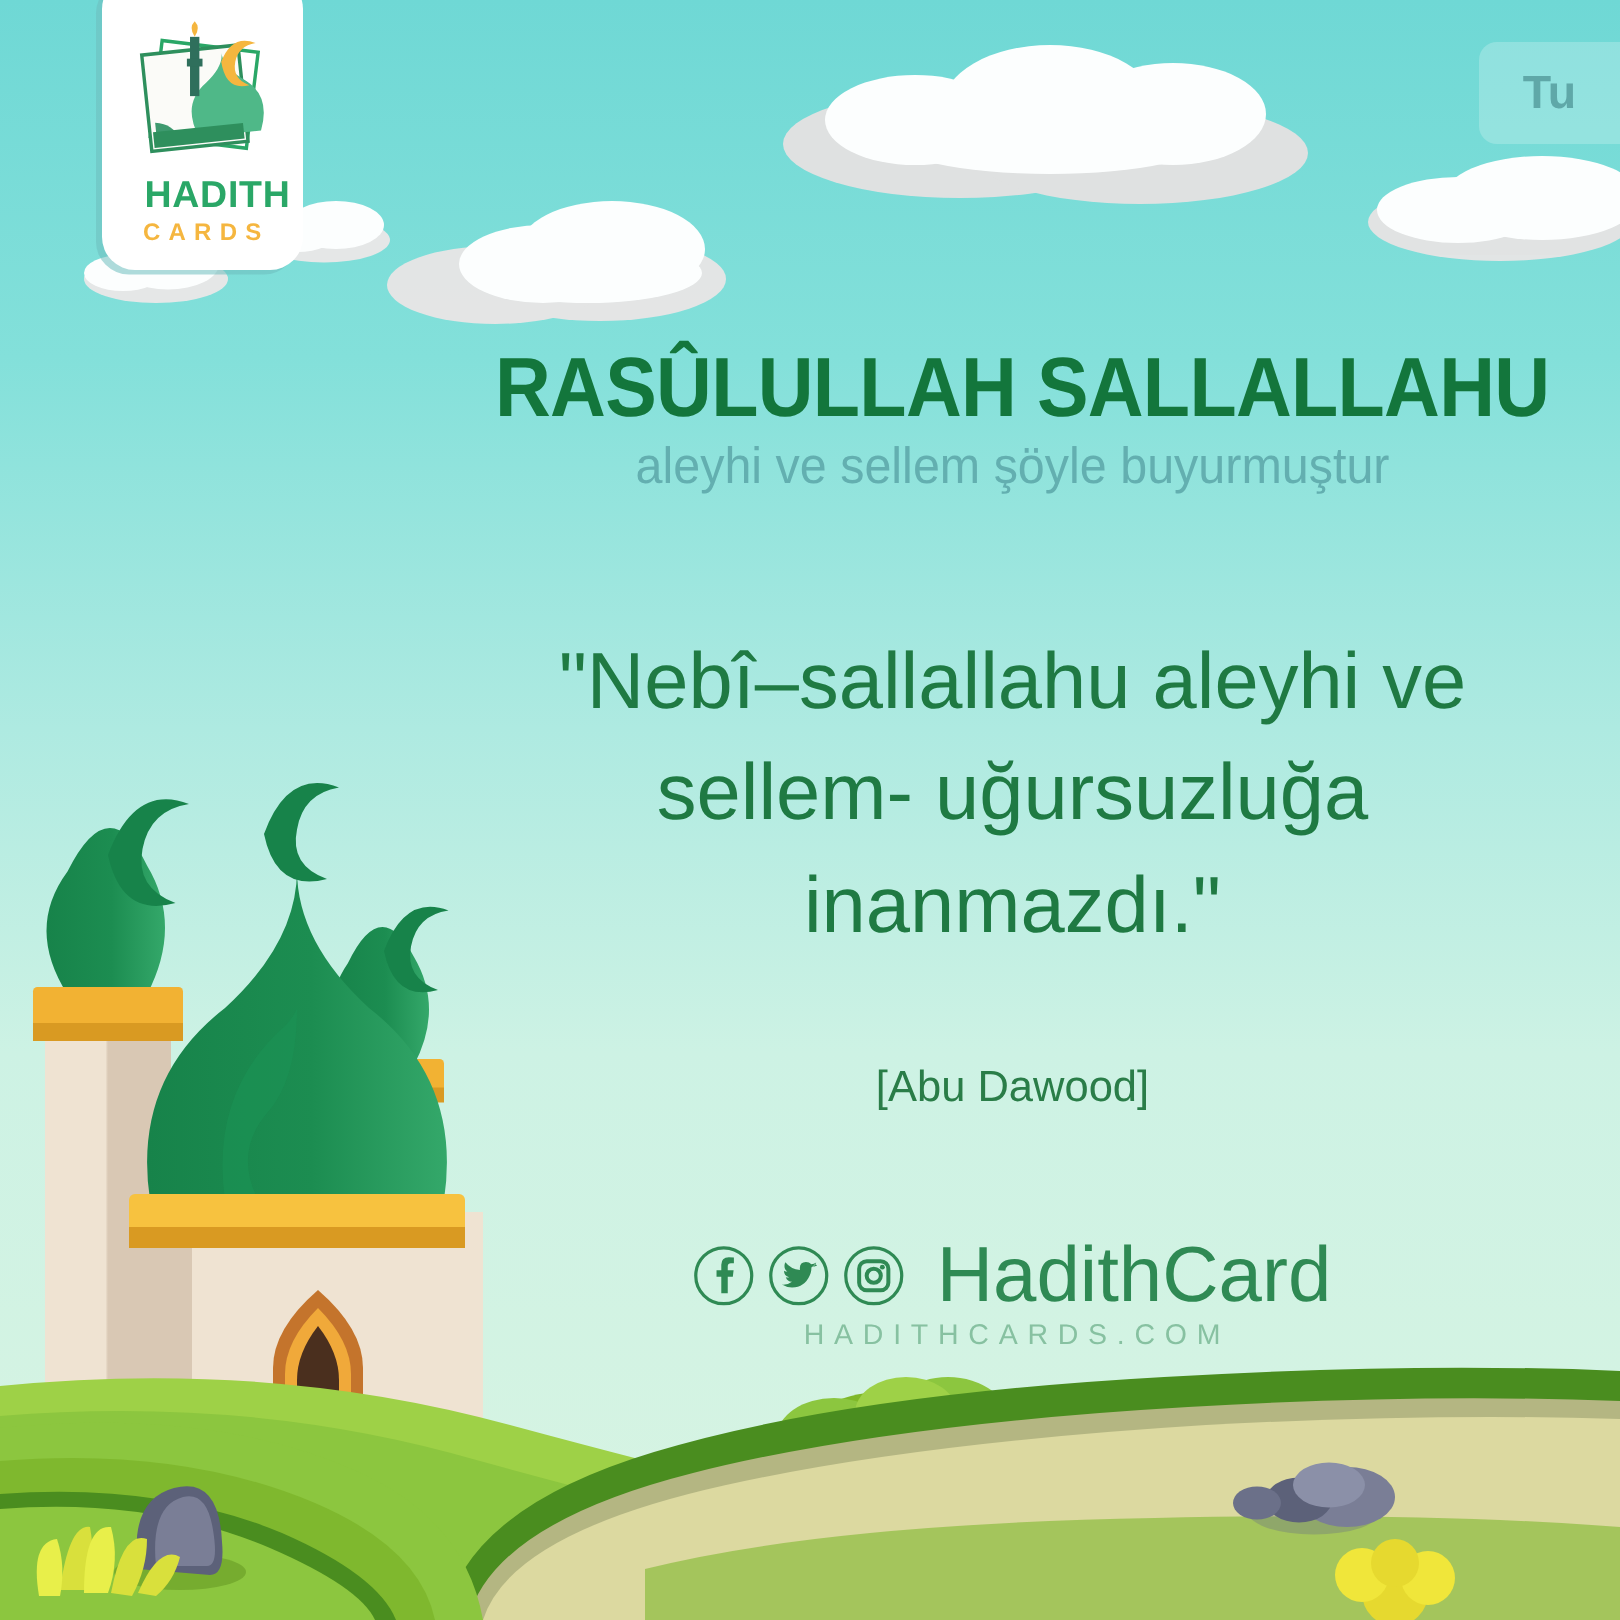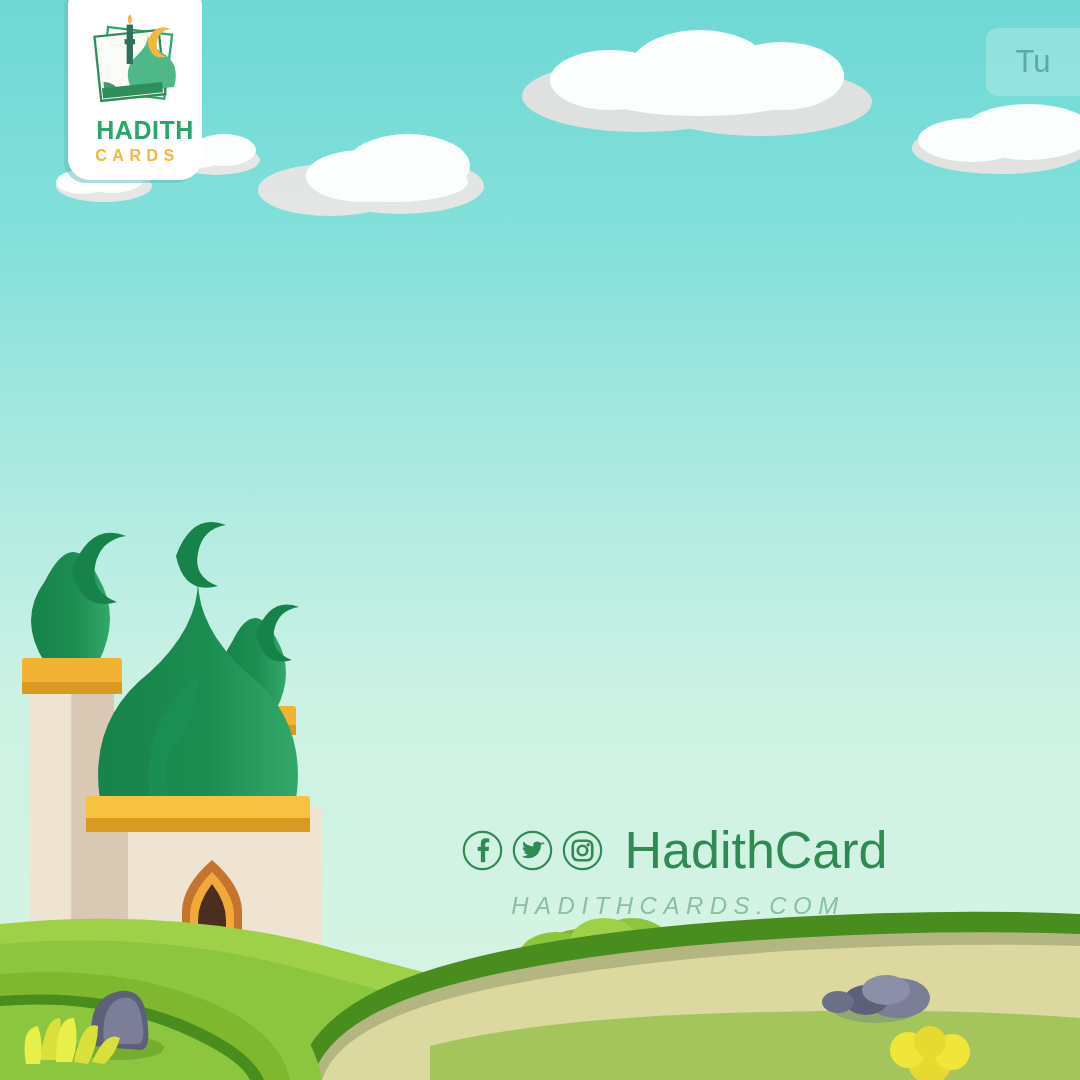--- a/index.html
+++ b/index.html
@@ -77,20 +77,21 @@
     width: 94px;
     height: 68px;
     background: rgba(255,255,255,0.22);
     border-radius: 12px 0 0 12px;
     display: flex;
     align-items: center;
     justify-content: center;
     color: #5fa8a8;
     font-size: 31px;
     font-family: "Liberation Sans", sans-serif;
+    font-weight: bold;
   }
 
   
   #content {
     position: absolute;
     left: 300px;
     top: 228px;
     width: 750px;
     text-align: center;
   }
@@ -149,26 +150,25 @@
   }
   #brand-handle {
     font-family: "Liberation Sans", sans-serif;
     font-size: 52px;
     color: #2f8a54;
     margin-left: 12px;
     line-height: 1;
   }
   #site-url {
     font-family: "Liberation Sans", sans-serif;
-    font-size: 24px;
+    font-size: 19px;
     letter-spacing: 6.5px;
     color: #87c1a1;
-    margin-top: 16px;
+    margin-top: 4px;
     padding-left: 6px;
-    font-style: italic;
   }
 </style>
 </head>
 <body>
 
 <div id="card">
 
   <svg class="scene" viewBox="0 0 1080 1080" xmlns="http://www.w3.org/2000/svg">
     <defs>
       <linearGradient id="skyGrad" x1="0" y1="0" x2="0" y2="1">
@@ -348,20 +348,26 @@
       <path d="M45 14 q-4 -6 0 -10 q4 4 0 10 z" fill="#f5b63f"></path>
 
       <path d="M62 30 q7 -18 22 -12 q-11 2 -13 12 q-2 11 9 15 q-15 4 -18 -15 z" fill="#f5b63f"></path>
     </svg>
     <div class="logo-word-1">HADITH</div>
     <div class="logo-word-2">CARDS</div>
   </div>
 
   <div id="lang-badge">Tu</div>
 
+  <div id="content">
+    <div id="heading-main">RASÛLULLAH SALLALLAHU</div>
+    <div id="heading-sub">aleyhi ve sellem şöyle buyurmuştur</div>
+    <div id="quote">"Nebî–sallallahu aleyhi ve sellem- uğursuzluğa inanmazdı."</div>
+    <div id="source">[Abu Dawood]</div>
+  </div>
 
   <div id="footer">
     <div id="social-row">
 
       <svg class="social-icon" viewBox="0 0 40 40" xmlns="http://www.w3.org/2000/svg">
         <circle cx="20" cy="20" r="18.2" fill="none" stroke="#2f8a54" stroke-width="2.1"></circle>
         <path d="M22.6 20.6 h3.3 l0.5 -4.2 h-3.8 v-2.6 q0 -1.9 2.1 -1.9 h1.9 v-3.7 q-1.4 -0.2 -3.3 -0.2 q-4.9 0 -4.9 4.9 v3.5 h-3.1 v4.2 h3.1 v10.8 h4.2 z" fill="#2f8a54"></path>
       </svg>
 
       <svg class="social-icon" viewBox="0 0 40 40" xmlns="http://www.w3.org/2000/svg">

